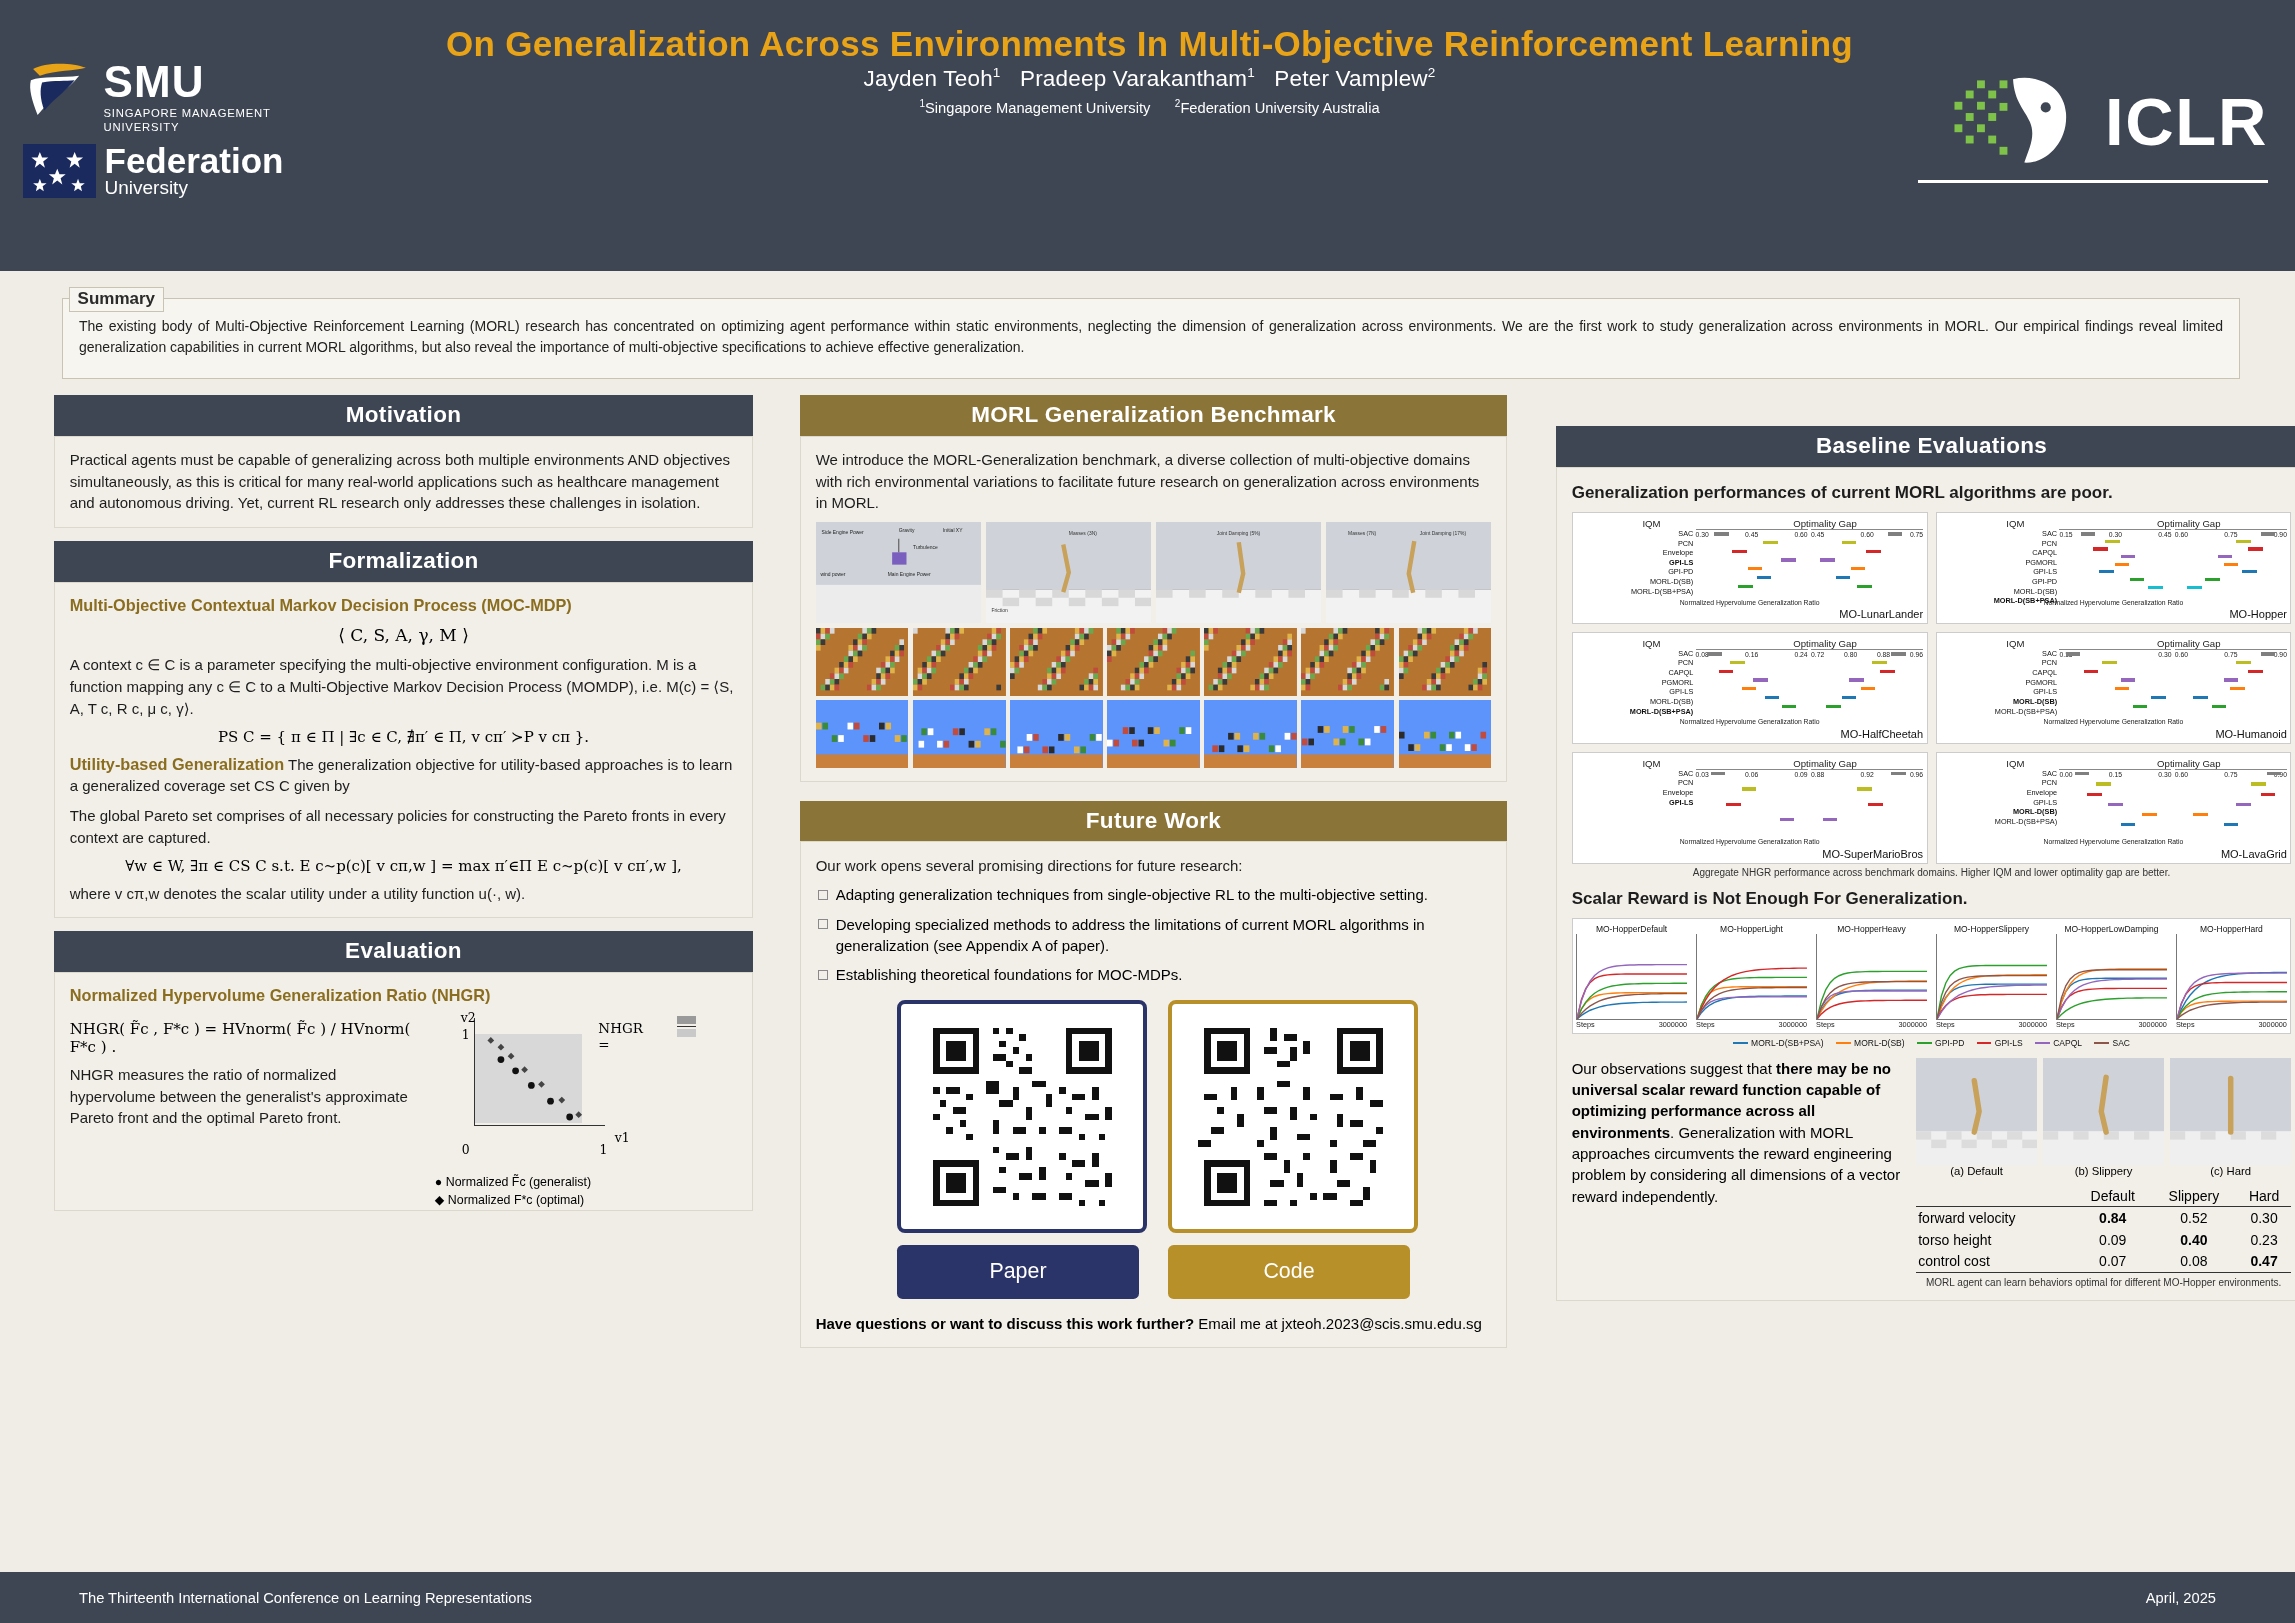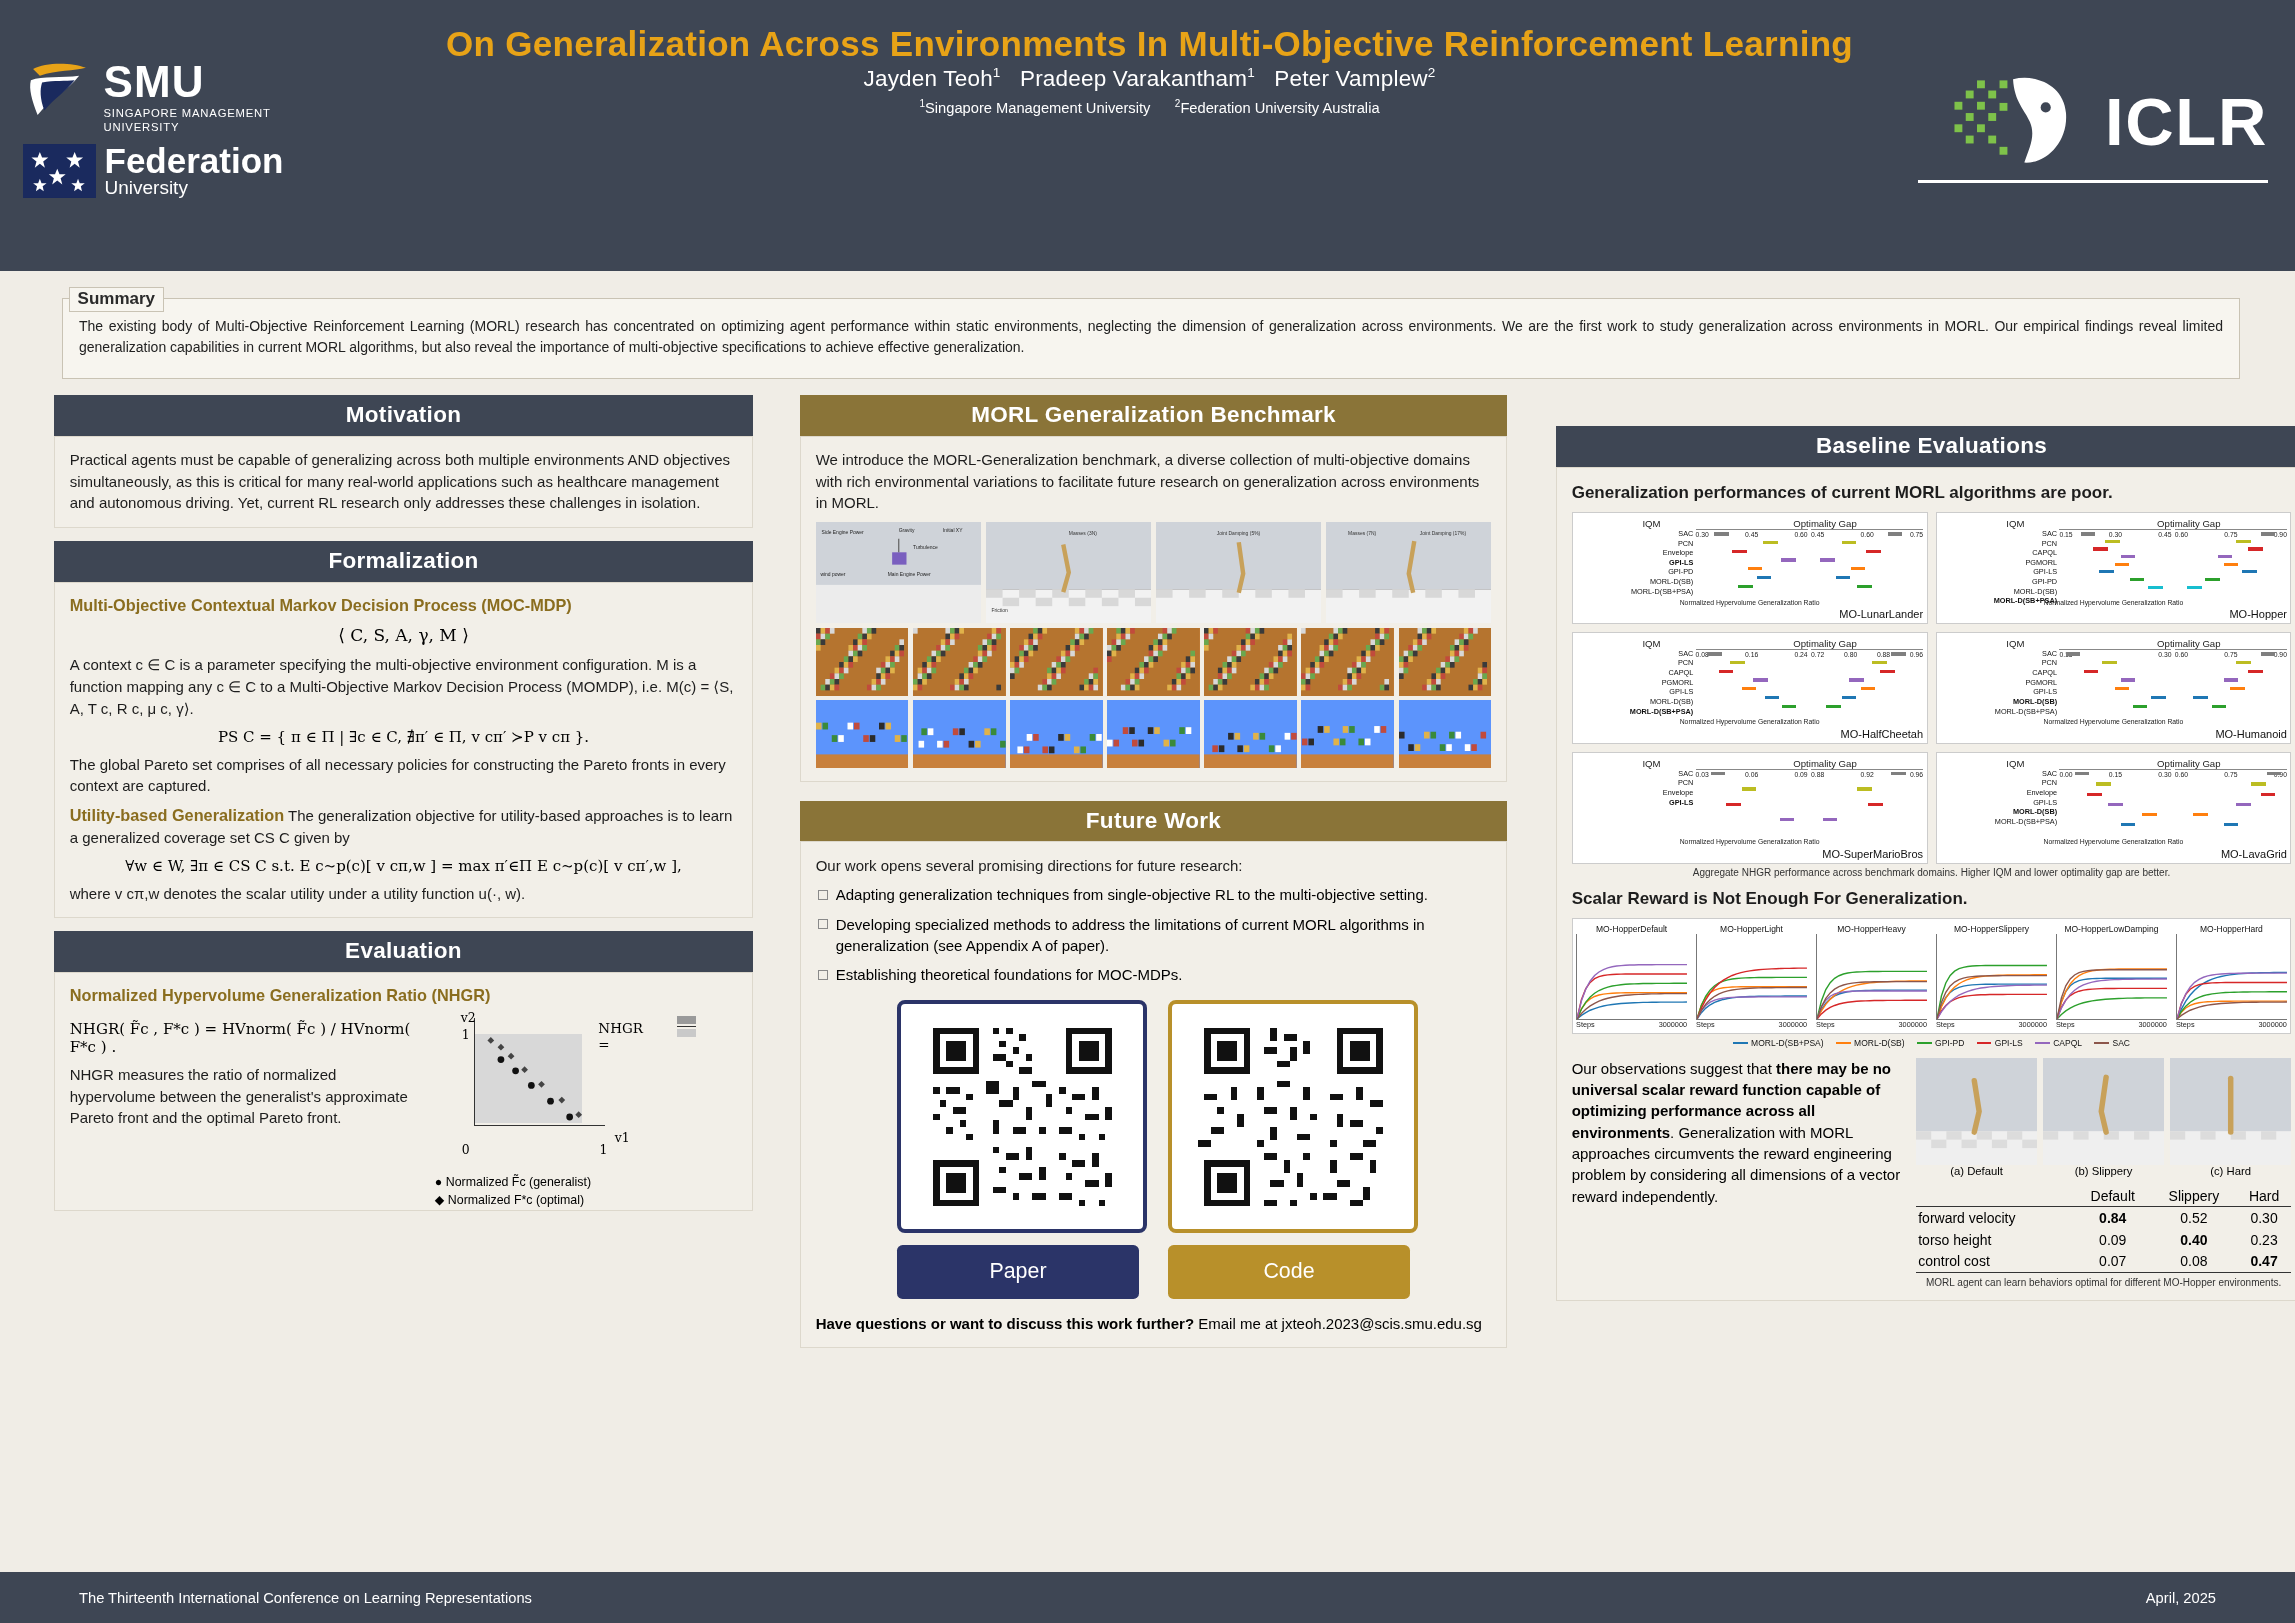--- a/index.html
+++ b/index.html
@@ -254,25 +254,25 @@
     <p>Practical agents must be capable of generalizing across both multiple environments AND objectives simultaneously, as this is critical for many real-world applications such as healthcare management and autonomous driving. Yet, current RL research only addresses these challenges in isolation.</p>
   </div>
 
   <div class="gap-24"></div>
   <div class="section-head">Formalization</div>
   <div class="panel">
     <div class="subhead">Multi-Objective Contextual Markov Decision Process (MOC-MDP)</div>
     <div class="formula">⟨ C, S, A, γ, M ⟩</div>
     <p>A context c ∈ C is a parameter specifying the multi-objective environment configuration. M is a function mapping any c ∈ C to a Multi-Objective Markov Decision Process (MOMDP), i.e. M(c) = ⟨S, A, T c, R c, μ c, γ⟩.</p>
     <div class="formula-sm">PS C = { π ∈ Π | ∃c ∈ C, ∄π′ ∈ Π,  v cπ′ ≻P v cπ }.</div>
-    <p>The global Pareto set comprises of all necessary policies for constructing the Pareto fronts in every context are captured.</p>
     <p>
       <span class="subhead" style="display:inline">Utility-based Generalization</span>
       <span>The generalization objective for utility-based approaches is to learn a generalized coverage set CS C given by</span>
     </p>
+    <p>The global Pareto set comprises of all necessary policies for constructing the Pareto fronts in every context are captured.</p>
     <div class="formula-sm">∀w ∈ W, ∃π ∈ CS C    s.t.    E c∼p(c)[ v cπ,w ] = max π′∈Π E c∼p(c)[ v cπ′,w ],</div>
     <p>where v cπ,w denotes the scalar utility under a utility function u(·, w).</p>
   </div>
 
   <div class="gap-24"></div>
   <div class="section-head">Evaluation</div>
   <div class="panel" style="min-height:186px;">
     <div class="subhead">Normalized Hypervolume Generalization Ratio (NHGR)</div>
     <div class="nhgr-wrap">
       <div class="nhgr-left">

